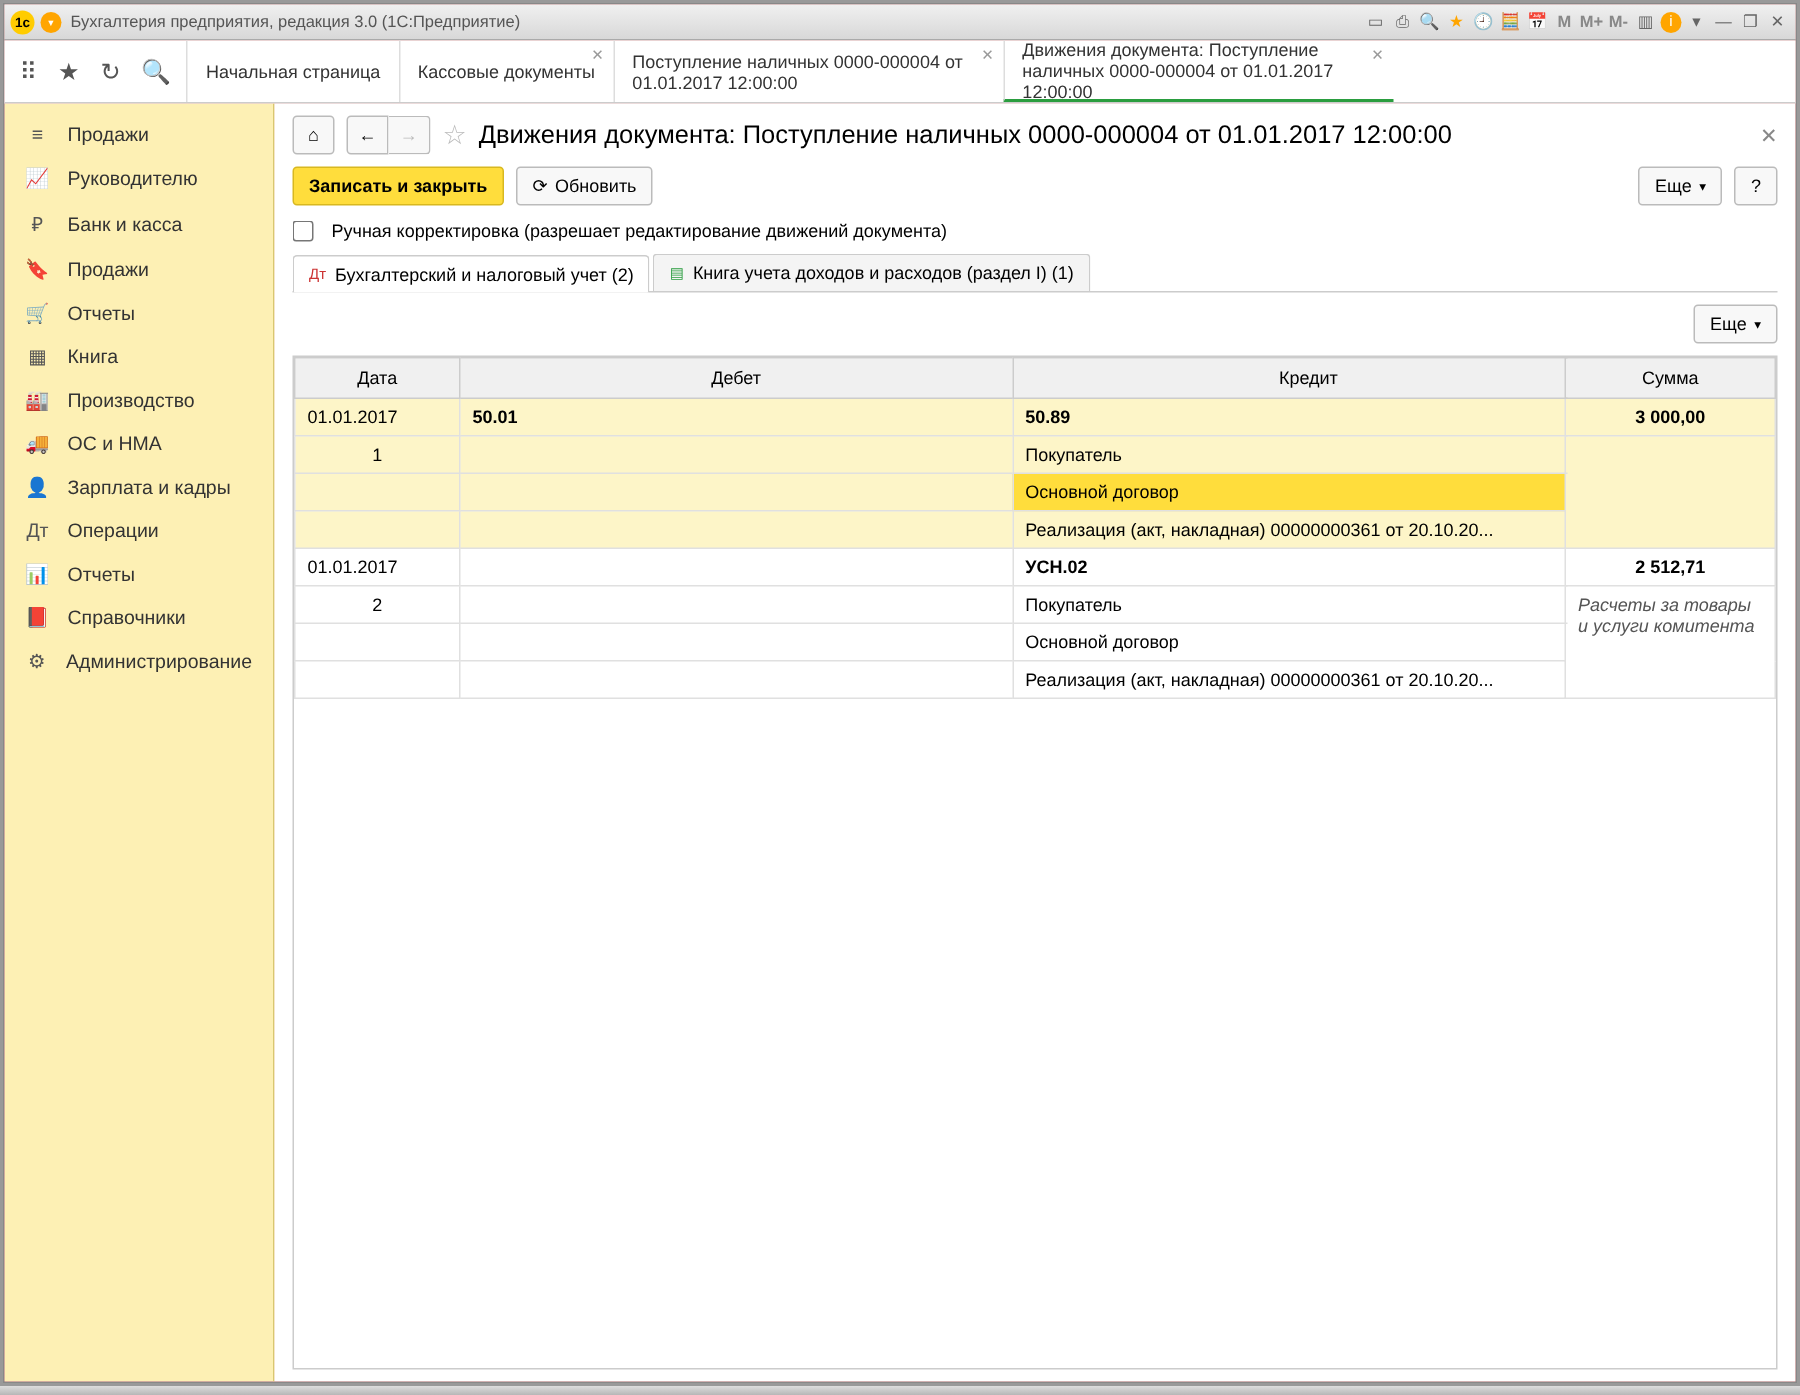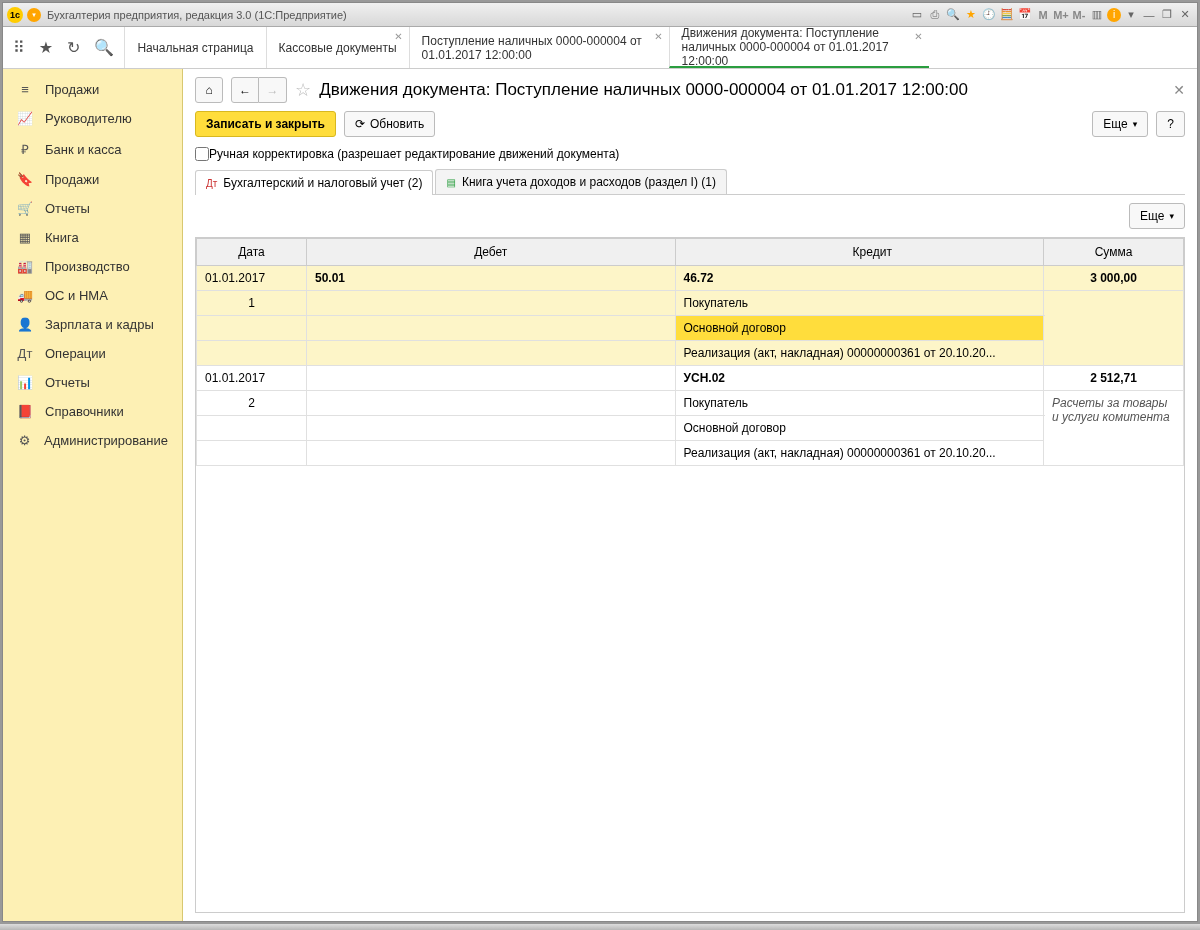--- a/index.html
+++ b/index.html
@@ -33,21 +33,21 @@
 .nav-group .nav-btn:last-child { border-left: none; border-radius: 0 3px 3px 0; }
 .star-outline { font-size: 18px; color: #bbb; cursor: pointer; }
 .page-title { font-size: 17px; font-weight: normal; }
 .close-page { margin-left: auto; font-size: 14px; color: #888; cursor: pointer; }
 .toolbar { display: flex; gap: 8px; margin-bottom: 10px; }
 .btn { border: 1px solid #bbb; background: #f8f8f8; padding: 5px 10px; font-size: 12px; cursor: pointer; border-radius: 3px; display: inline-flex; align-items: center; gap: 5px; }
 .btn.primary { background: #ffdd3c; border-color: #d8b820; font-weight: bold; }
 .btn .refresh { display: inline-block; }
 .btn.right { margin-left: auto; }
 .btn .caret { font-size: 9px; }
-.checkbox-row { display: flex; align-items: center; gap: 0; font-size: 12px; margin-bottom: 8px; }
+.checkbox-row { display: flex; align-items: center; gap: 12px; font-size: 12px; margin-bottom: 8px; }
 .checkbox-row input { width: 14px; height: 14px; }
 .inner-tabs { display: flex; border-bottom: 1px solid #ccc; }
 .inner-tab { border: 1px solid #ccc; border-bottom: none; padding: 5px 10px; font-size: 12px; background: #f4f4f4; cursor: pointer; display: flex; align-items: center; gap: 6px; margin-right: 2px; border-radius: 3px 3px 0 0; }
 .inner-tab.active { background: #fff; position: relative; top: 1px; }
 .inner-tab .tab-icon { font-size: 10px; }
 .inner-tab .tab-icon.red { color: #c33; }
 .inner-tab .tab-icon.green { color: #2a9d3f; }
 .table-toolbar { display: flex; justify-content: flex-end; padding: 8px 0; }
 .data-area { border: 1px solid #ccc; flex: 1; overflow: auto; }
 table { width: 100%; border-collapse: collapse; }
@@ -218,21 +218,21 @@
               <th class="col-date">Дата</th>
               <th class="col-debit" colspan="3">Дебет</th>
               <th class="col-credit" colspan="3">Кредит</th>
               <th class="col-sum">Сумма</th>
             </tr>
           </thead>
           <tbody id="tbody">
               <tr class="hl">
                 <td>01.01.2017</td>
                 <td class="bold" colspan="3">50.01</td>
-                <td class="bold" colspan="3">46.72</td>
+                <td class="bold" colspan="3">50.89</td>
                 <td class="num bold">3 000,00</td>
               </tr>
               <tr class="hl">
                 <td class="num">1</td>
                 <td colspan="3"></td>
                 <td colspan="3" class="">Покупатель</td>
                 <td rowspan="3"></td>
               </tr>
               <tr class="hl">
                 <td></td>

